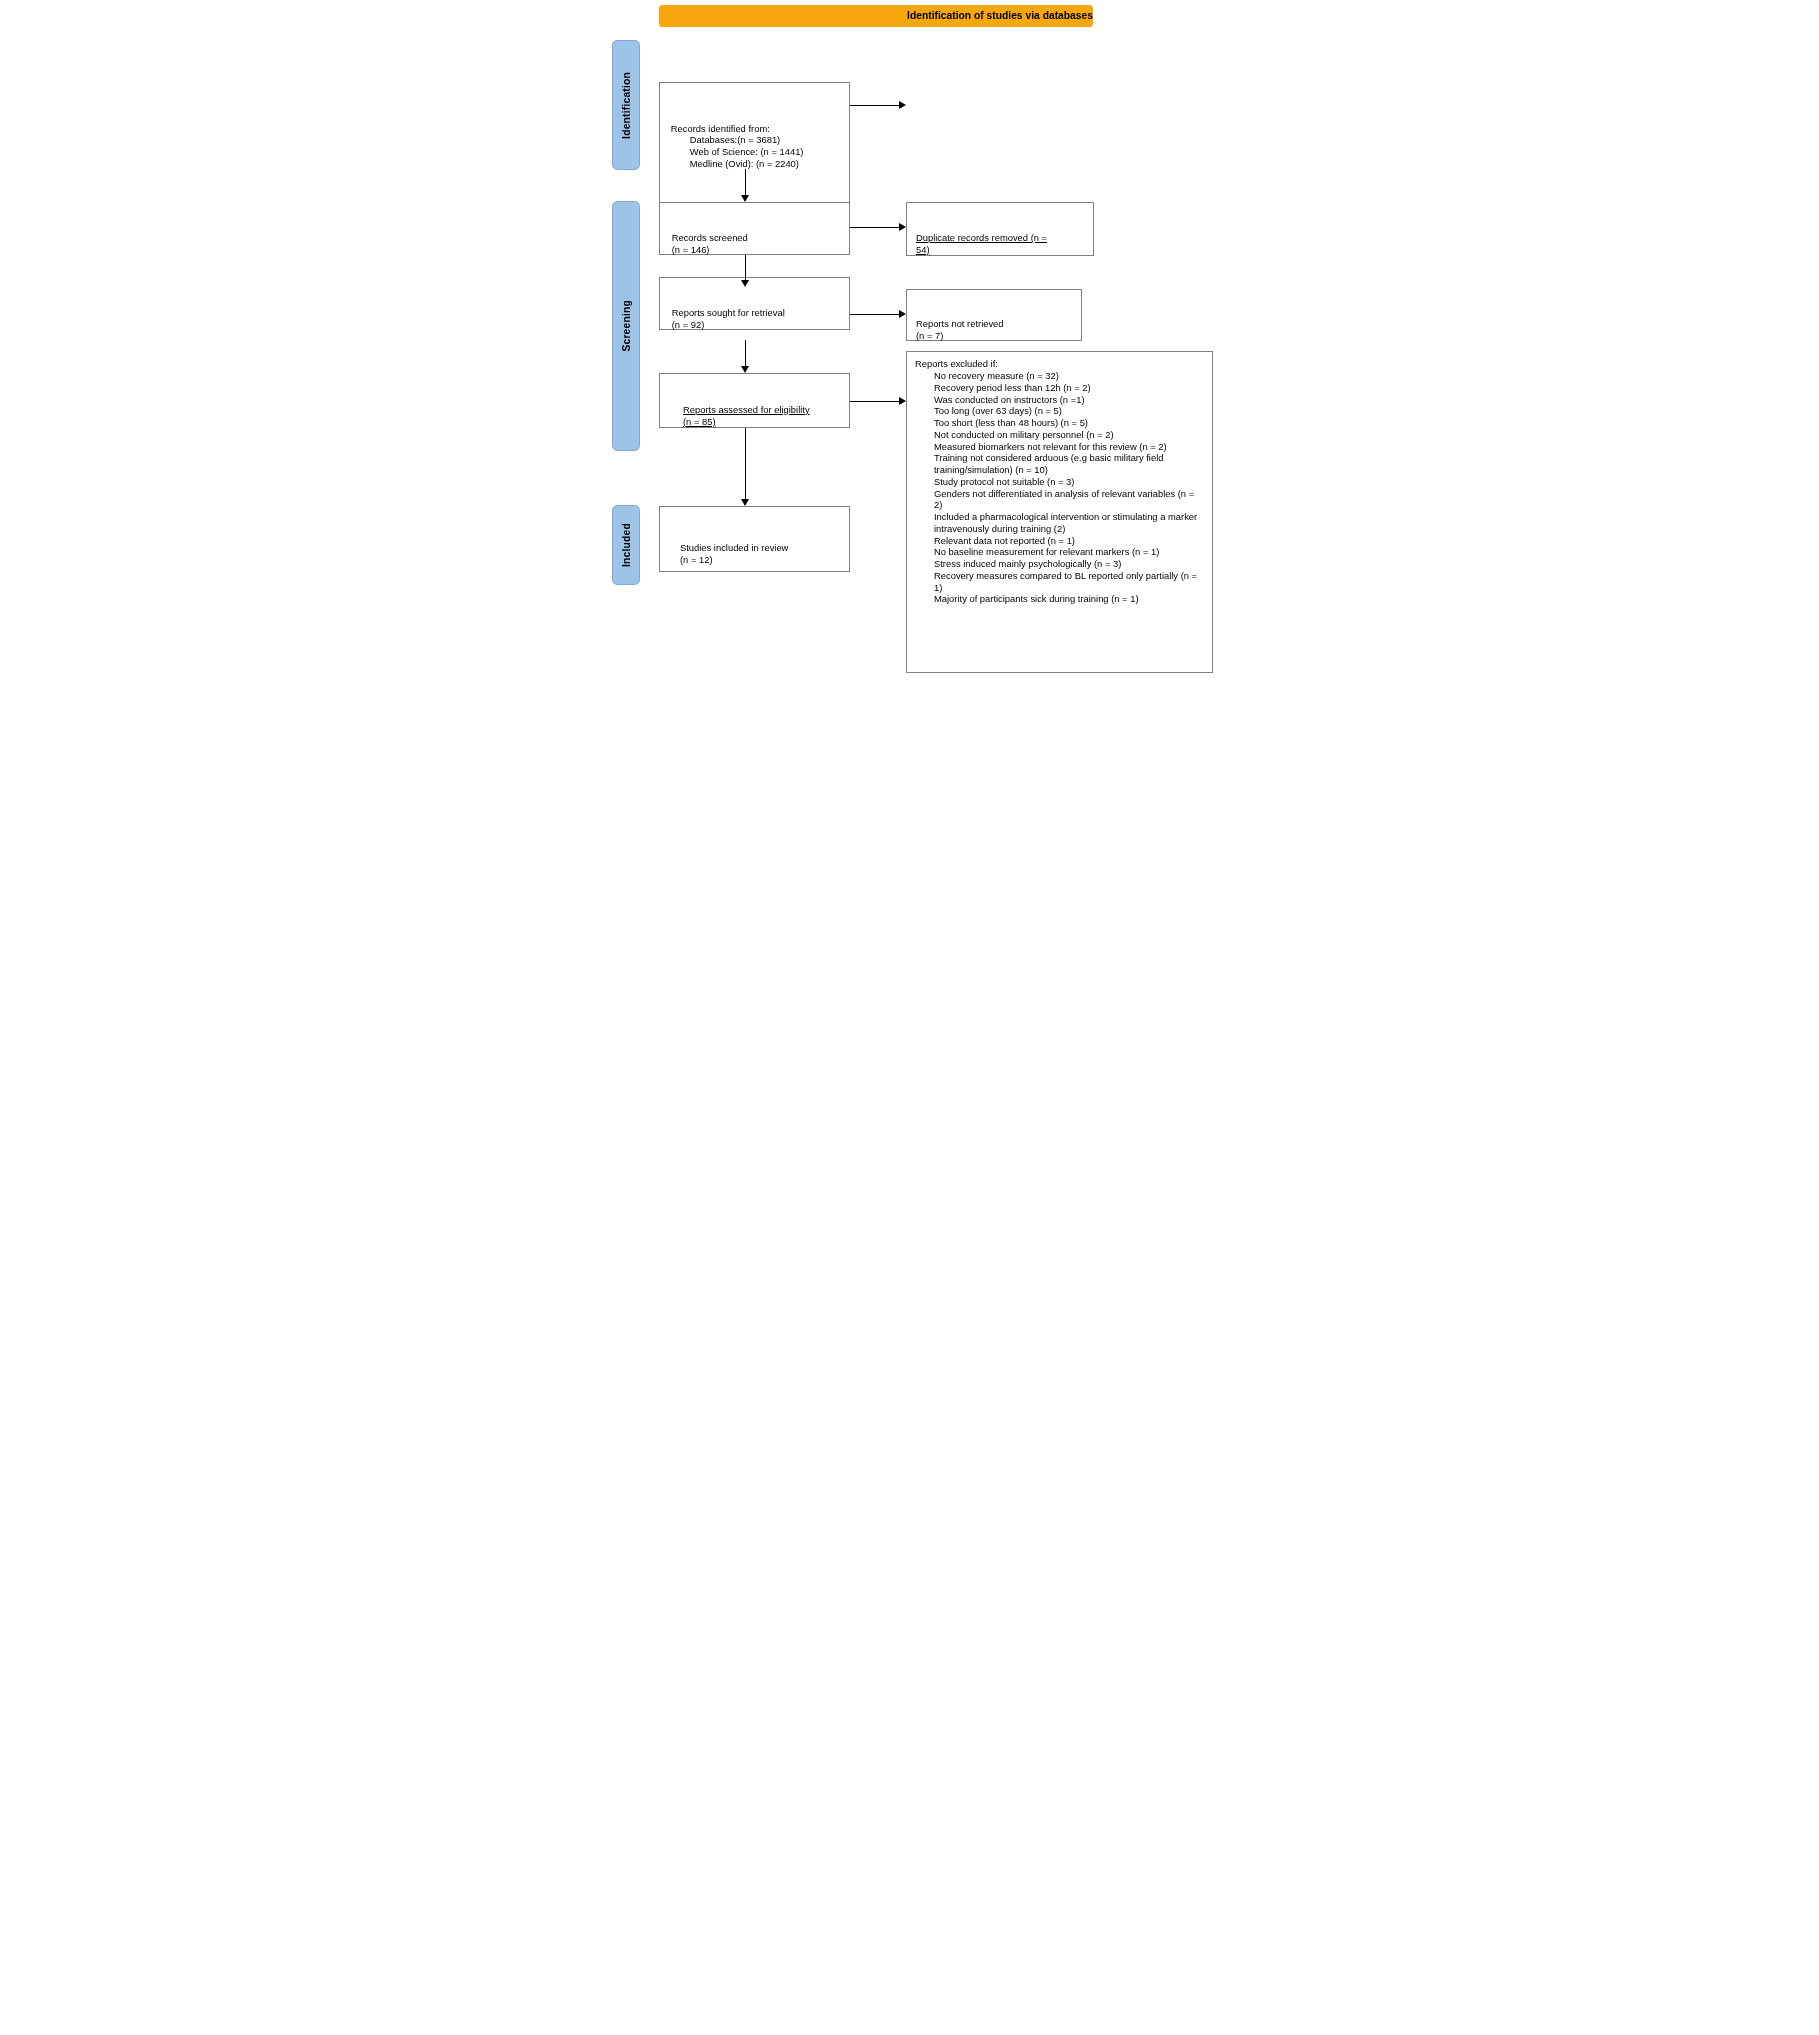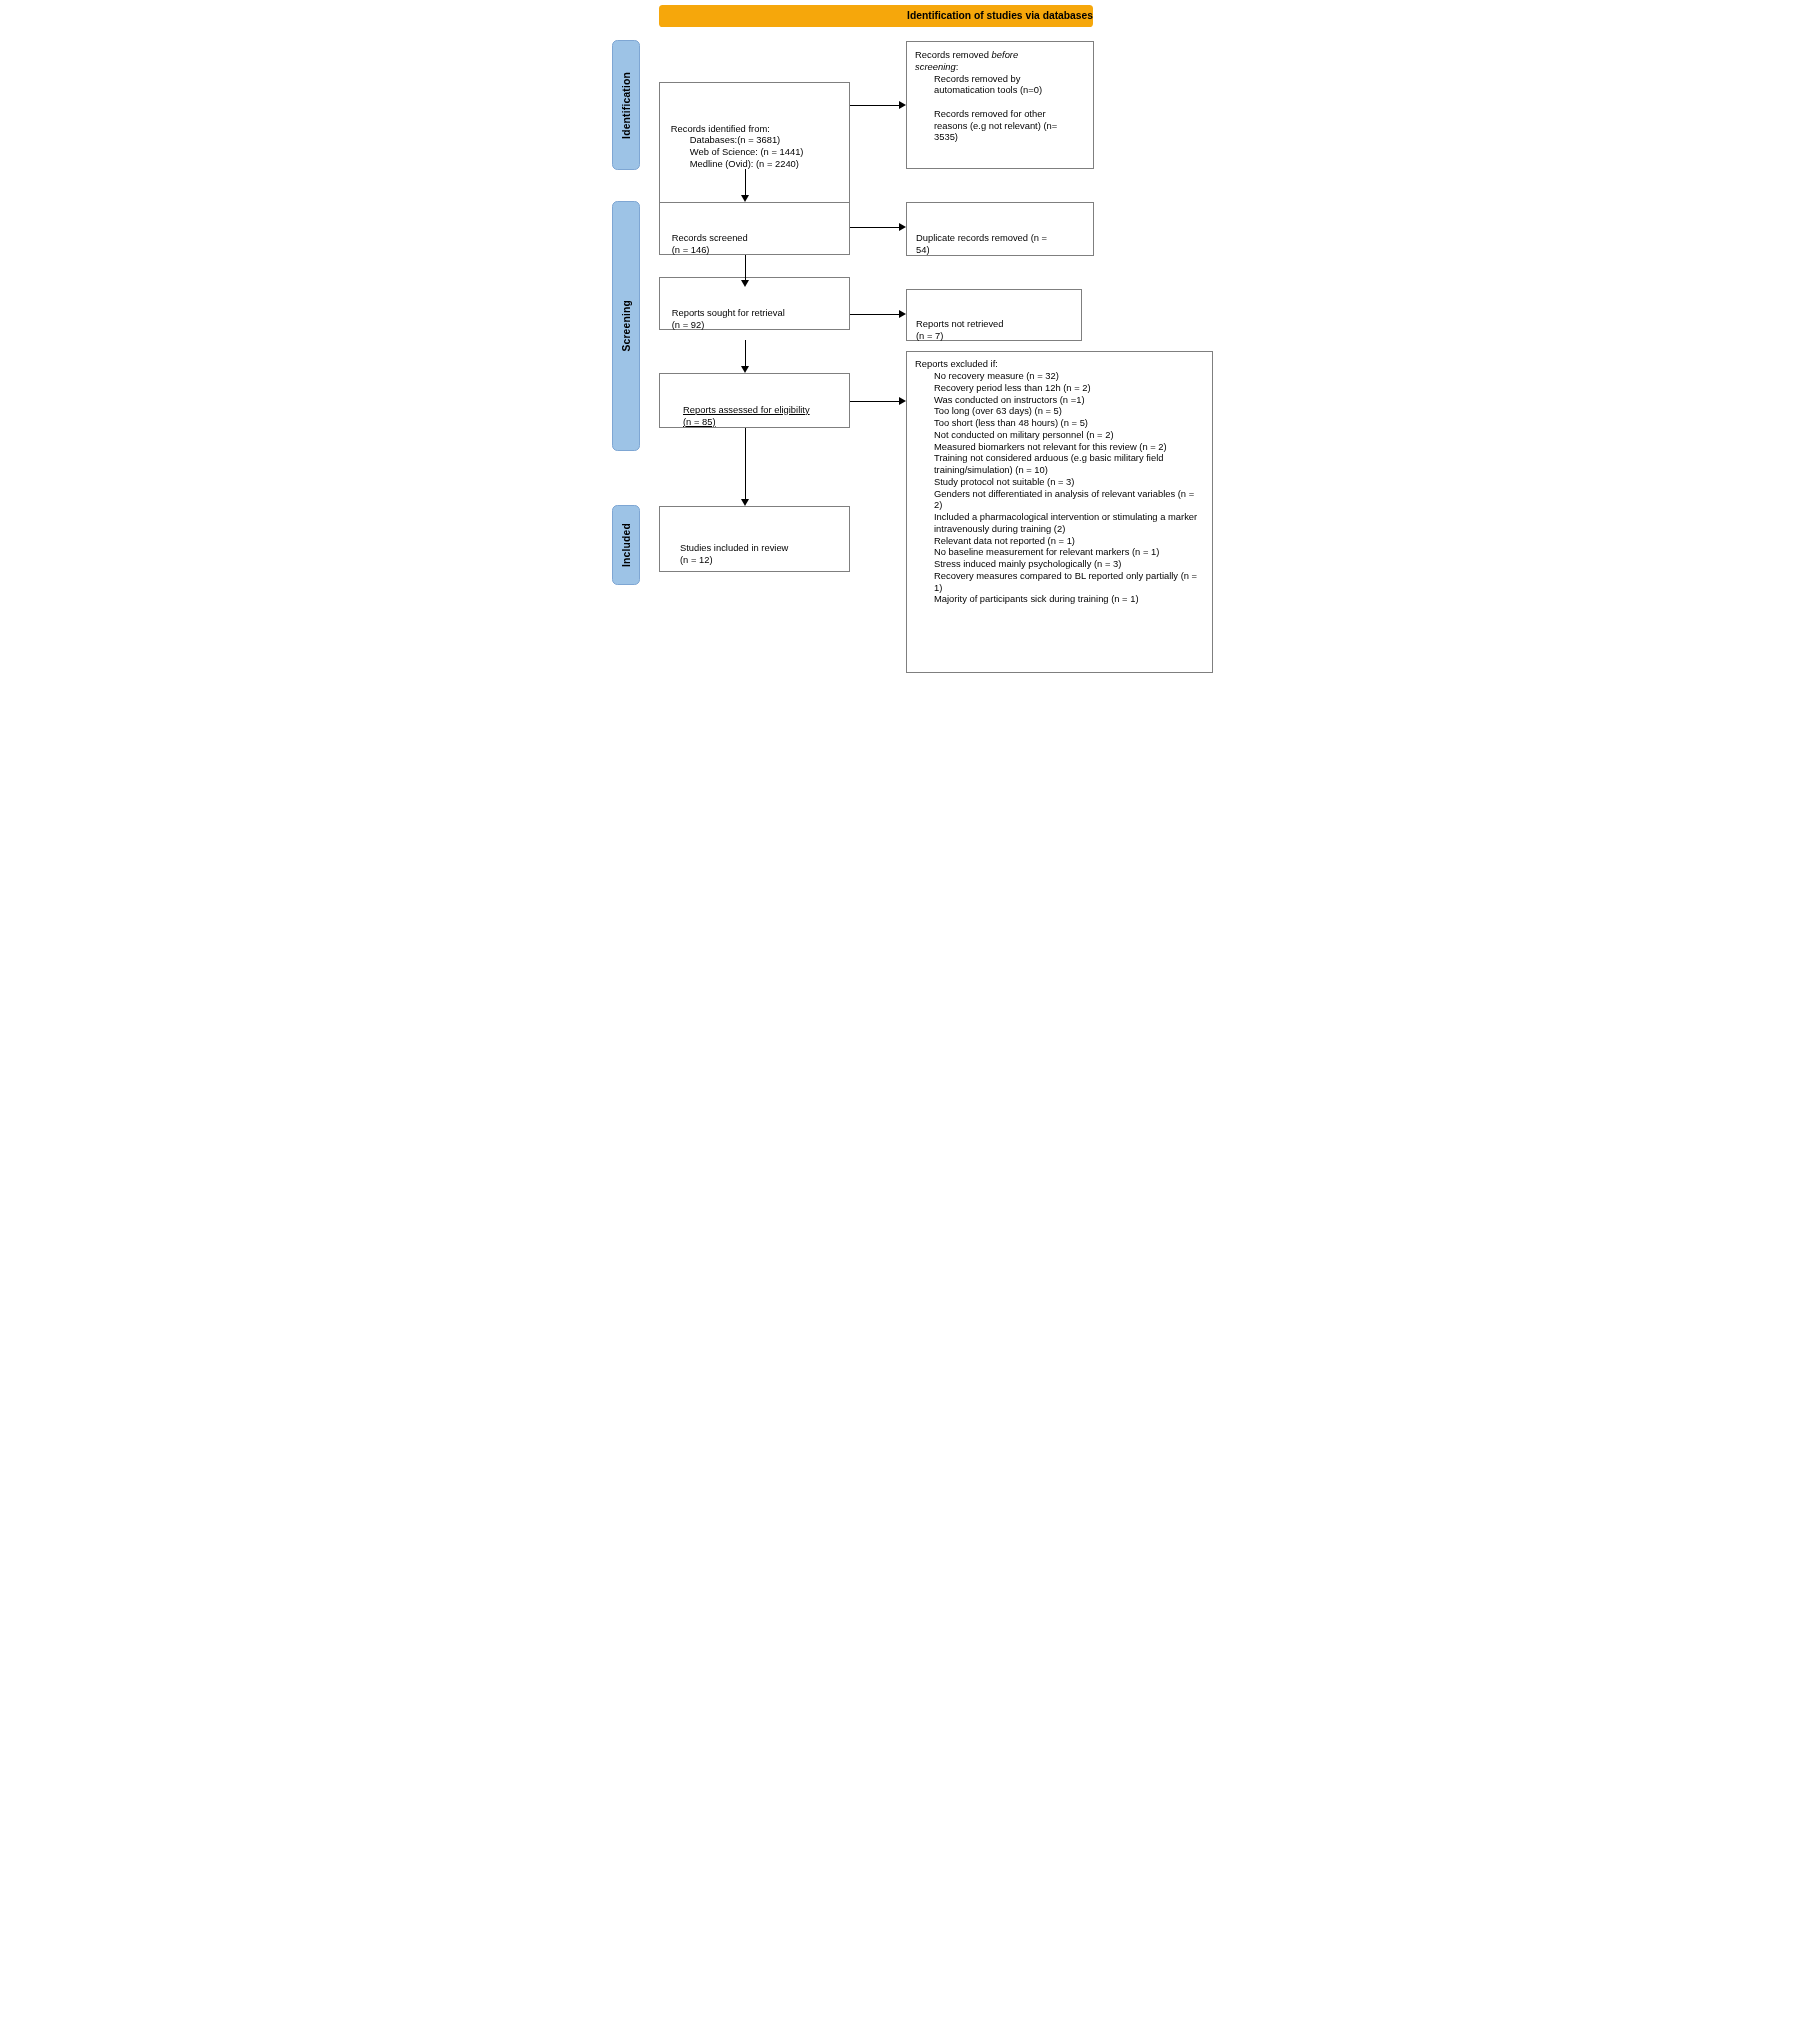--- a/index.html
+++ b/index.html
@@ -58,21 +58,21 @@
   .center-v { display: flex; flex-direction: column; justify-content: center; }
   .pre { white-space: pre-line; margin-top: 30px; }
 
   .box-l1 { left: 53px; top: 40px;   width: 191px; height: 128px; padding: 0 10.8px; margin-top: 42px; }
   .box-l2 { left: 53px; top: 202px;  width: 191px; height: 53px; padding: 0 11.7px; }
   .box-l3 { left: 53px; top: 277px;  width: 191px; height: 53px; padding: 0 11.7px; }
   .box-l4 { left: 53px; top: 373px;  width: 191px; height: 55px; padding: 0 23px; text-decoration: underline; }
   .box-l5 { left: 53px; top: 506px; width: 191px; height: 66px; padding: 0 20px; }
 
   .box-r1 { left: 300px; top: 41px;  width: 188px; height: 128px; padding: 7.2px 8px; }
-  .box-r2 { left: 300px; top: 202px; width: 188px; height: 54px; padding: 0 9px; }
+  .box-r2 { left: 300px; top: 202px; width: 188px; height: 54px; padding: 0 9px; text-decoration: underline; }
   .box-r3 { left: 300px; top: 289px; width: 176px; height: 52px; padding: 0 9px; }
   .box-r4 { left: 300px; top: 351px; width: 307px; height: 322px; padding: 6.3px 8px; }
 
   .box-title em { font-style: italic; white-space: pre-line; }
   .list-item { padding-left: 19px; white-space: pre-line; }
   .box-r1 .list-item + .list-item { margin-top: 11.7px; }
 
   
   .arrow-h {
     position: absolute; height: 1.3px;
@@ -148,31 +148,20 @@
   <div class="box box-l4 center-v">
     <div class="pre">Reports assessed for eligibility
 (n = 85)</div>
   </div>
 
   <div class="box box-l5 center-v">
     <div class="pre">Studies included in review
 (n = 12)</div>
   </div>
 
-  <div class="box box-r1">
-    <div class="box-title"><span>Records removed </span><em>before
-screening</em><span>:</span></div>
-    <div>
-        <div class="list-item">Records removed by
-automatication tools (n=0)</div>
-        <div class="list-item">Records removed for other
-reasons (e.g not relevant) (n=
-3535)</div>
-      </div>
-  </div>
 
   <div class="box box-r2 center-v">
     <div class="pre">Duplicate records removed (n =
 54)</div>
   </div>
 
   <div class="box box-r3 center-v">
     <div class="pre">Reports not retrieved
 (n = 7)</div>
   </div>

